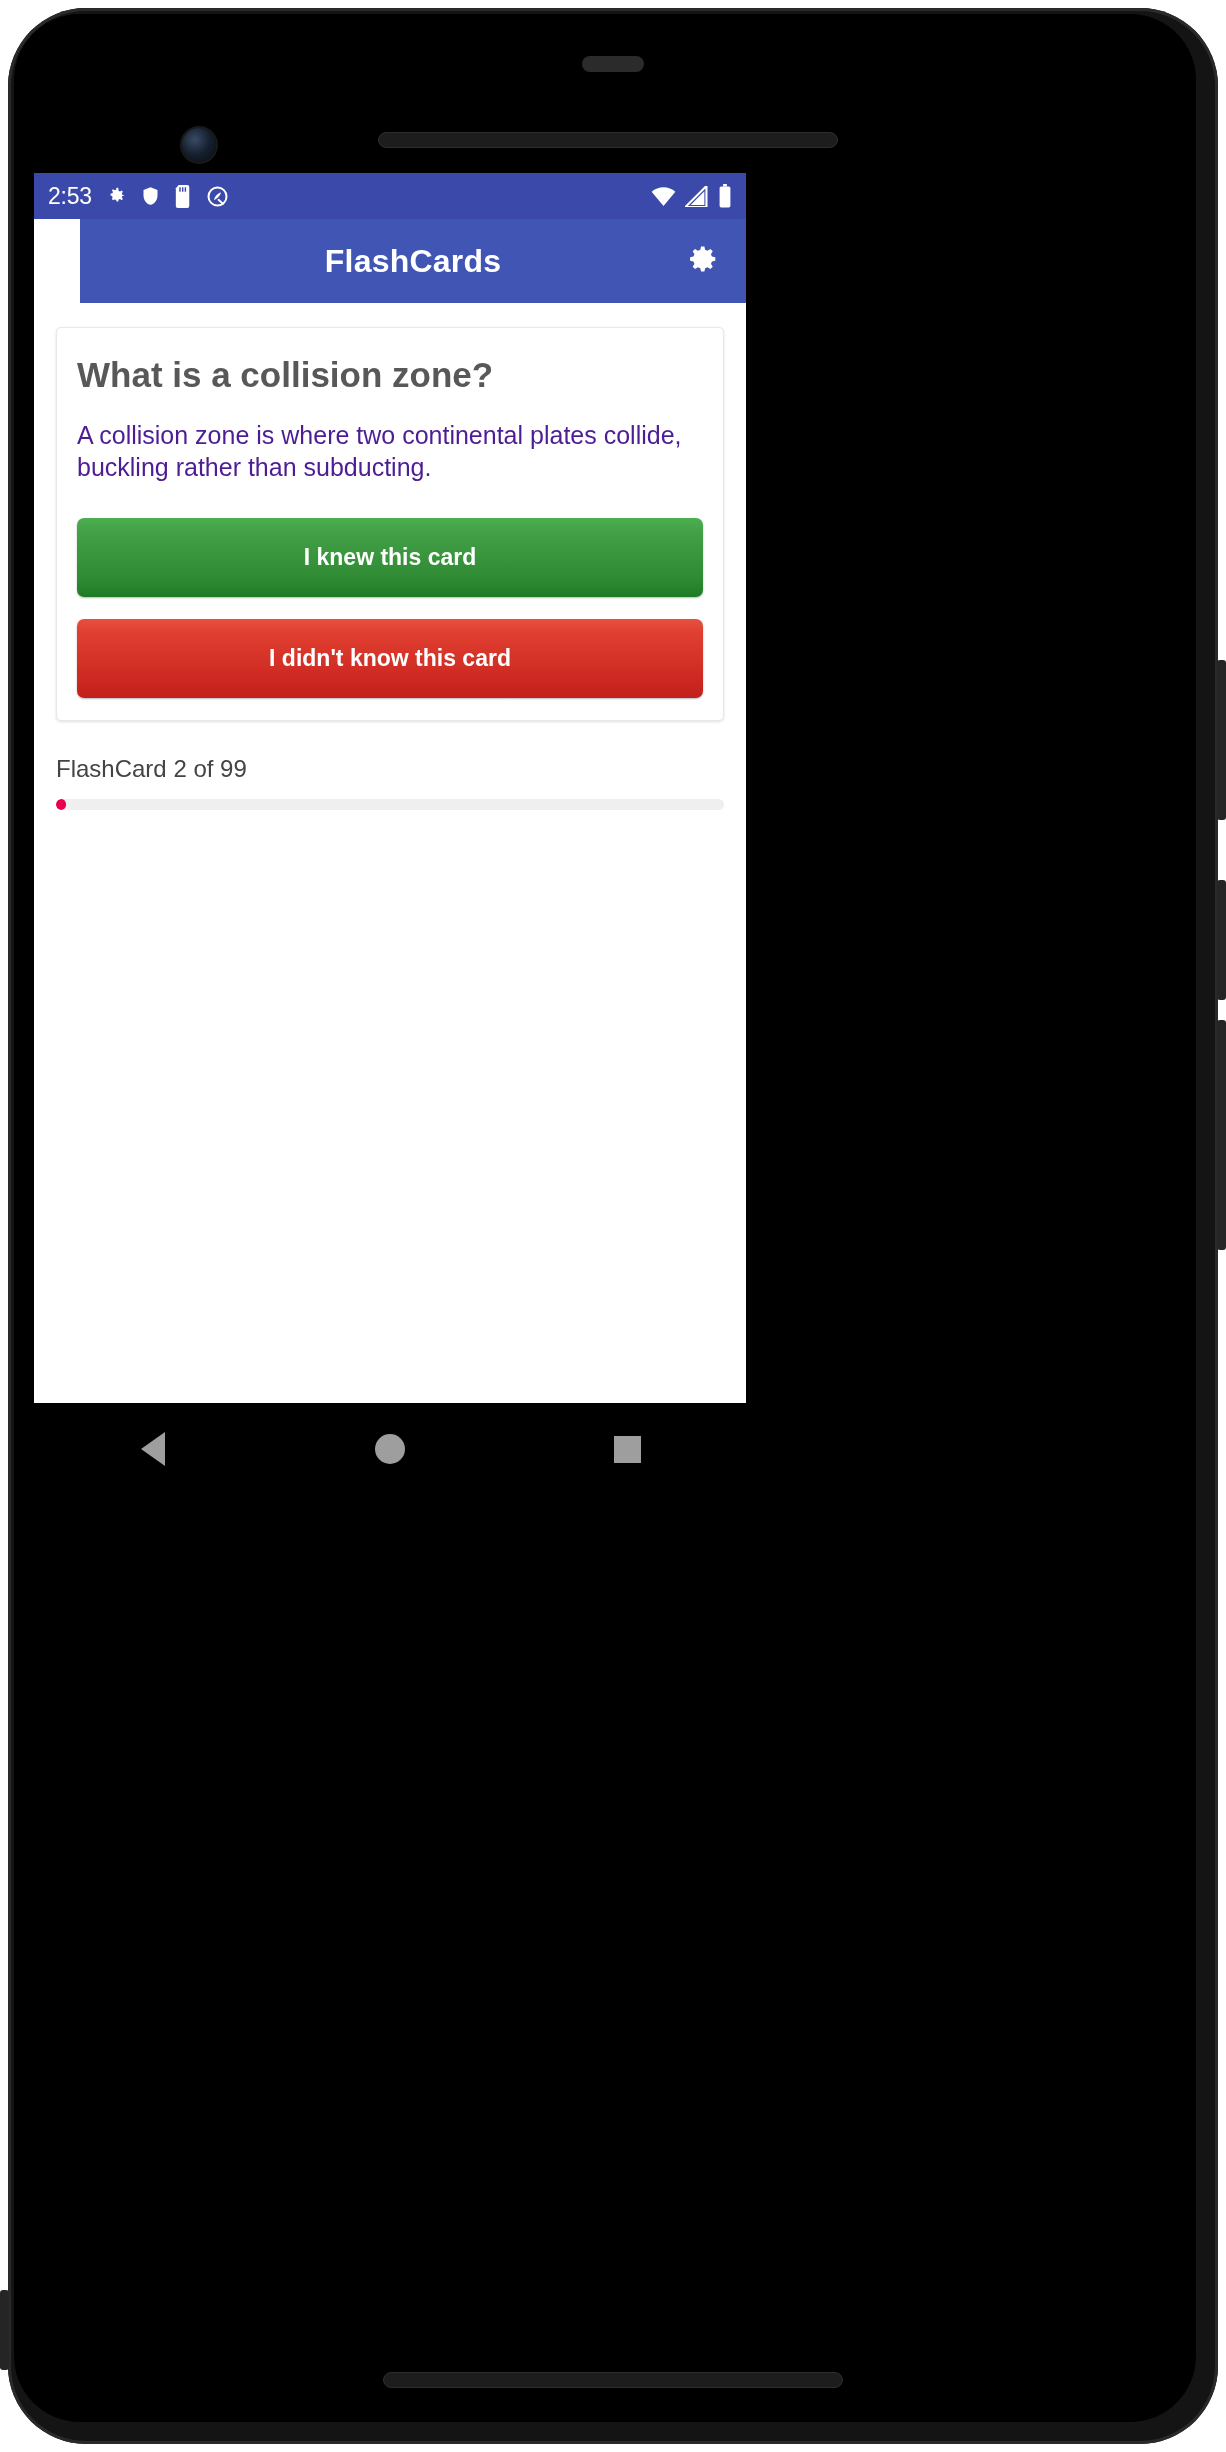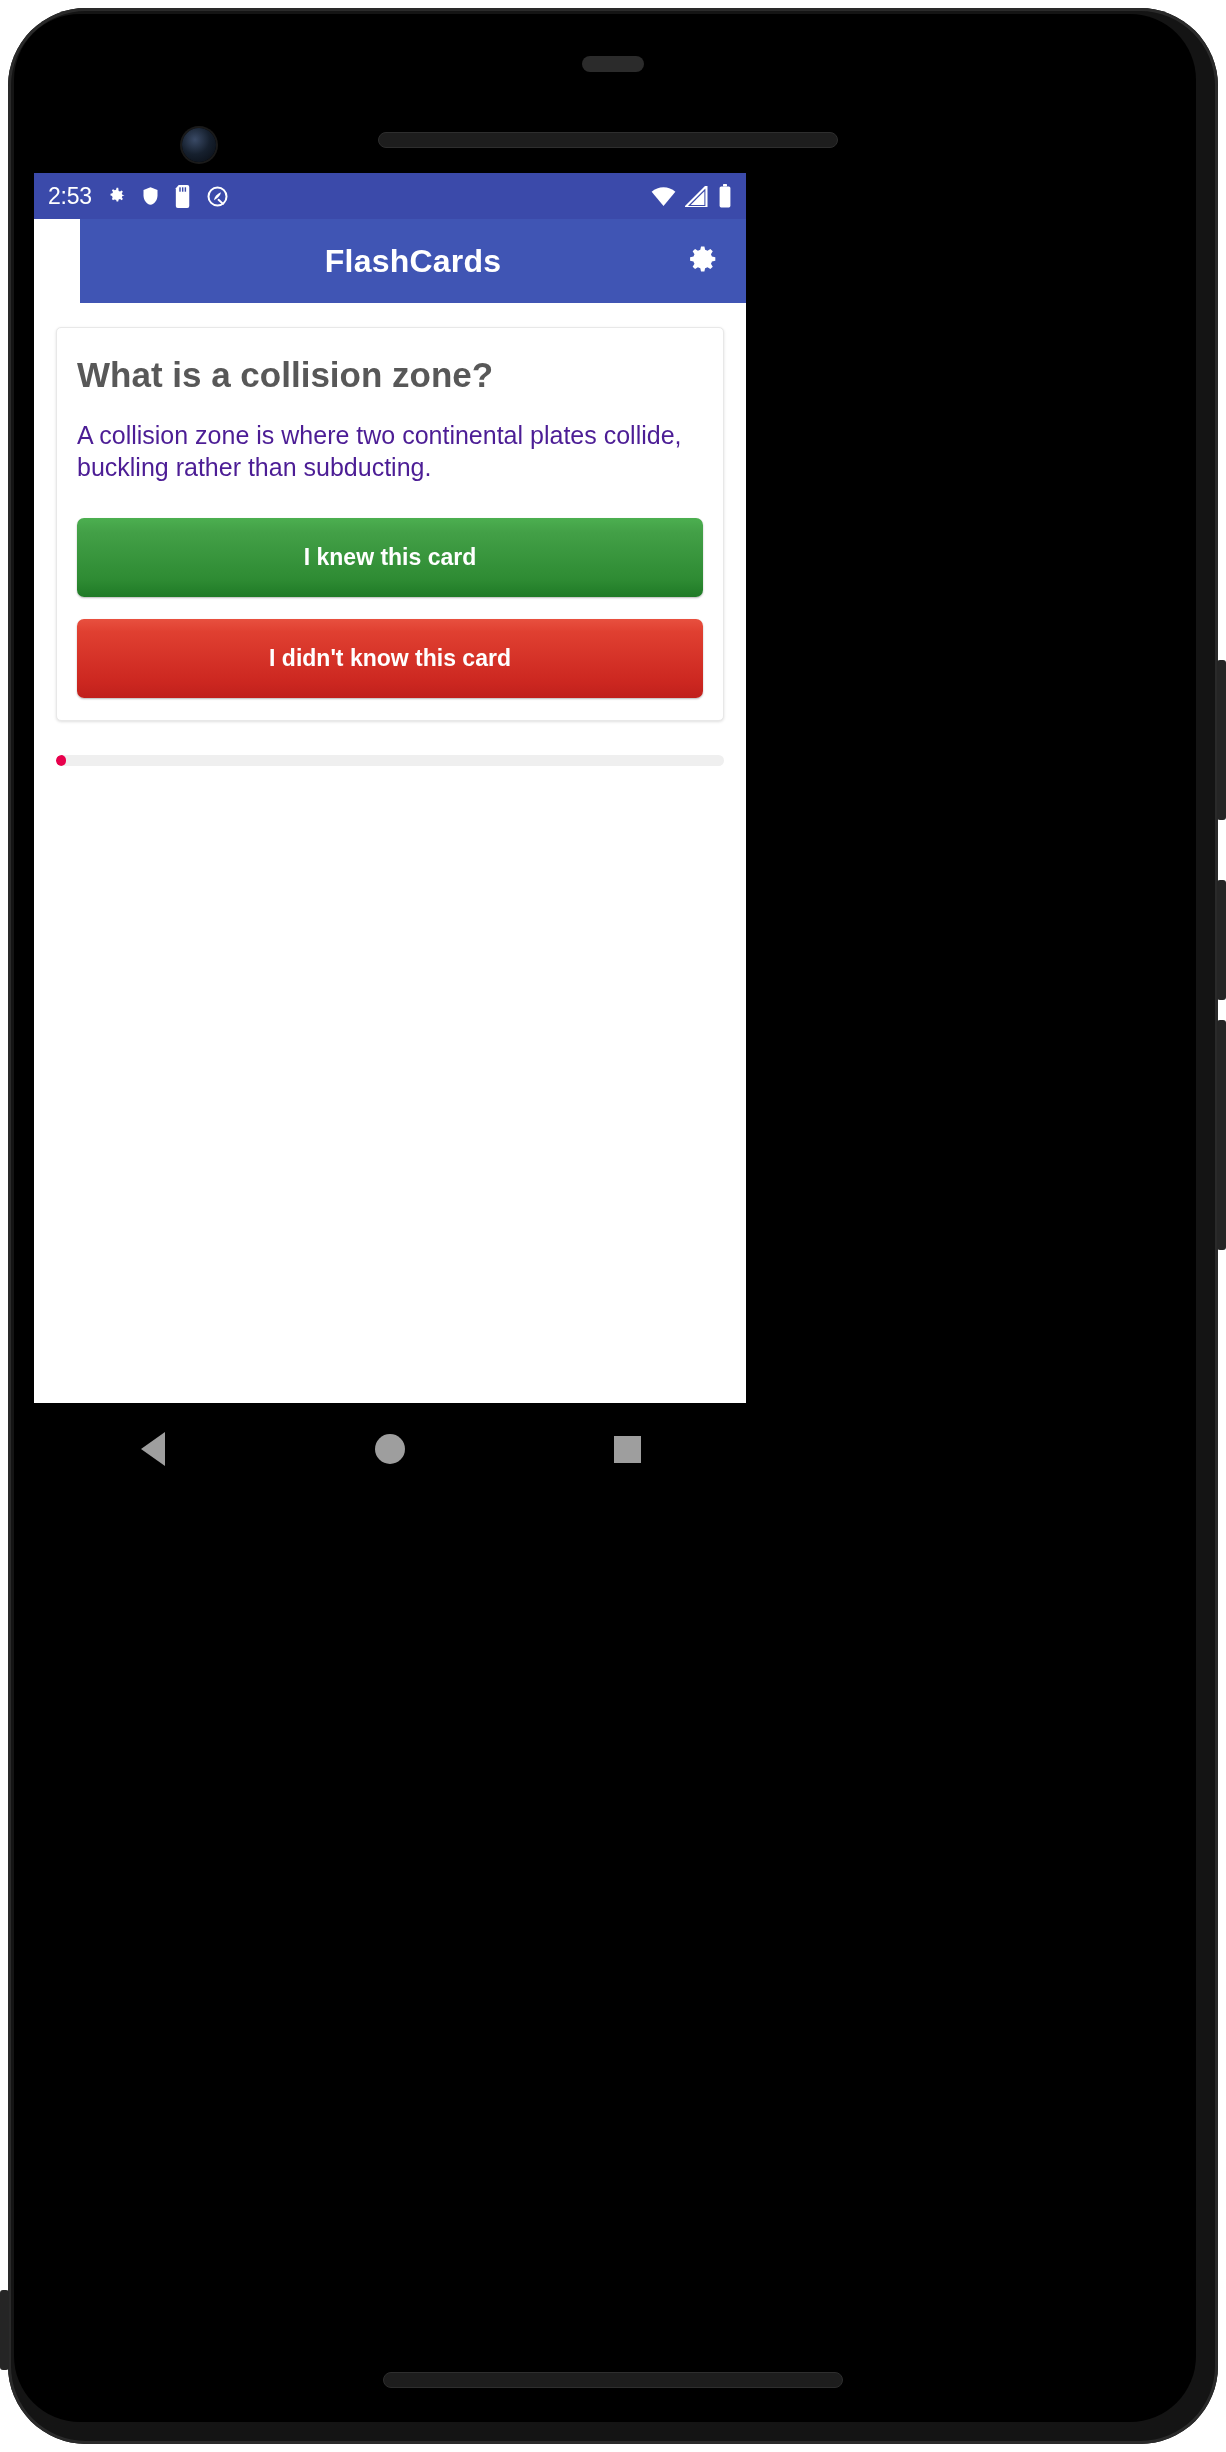--- a/index.html
+++ b/index.html
@@ -346,20 +346,21 @@
       <div id="flashcard">
         <div id="card-question">What is a collision zone?</div>
         <div id="card-answer">A collision zone is where two continental plates collide, buckling rather than subducting.</div>
 
         <button class="choice-btn" id="btn-knew">I knew this card</button>
 
         <button class="choice-btn" id="btn-didnt-know">I didn't know this card</button>
       </div>
 
       <div id="progress-section">
+        <div id="progress-label">FlashCard 2 of 99</div>
         <div id="progress-track">
           <div id="progress-fill" style="width: 1.5%;"></div>
         </div>
       </div>
 
     </div>
   </div>
 
   <div id="nav-bar">
     <div class="nav-btn">

